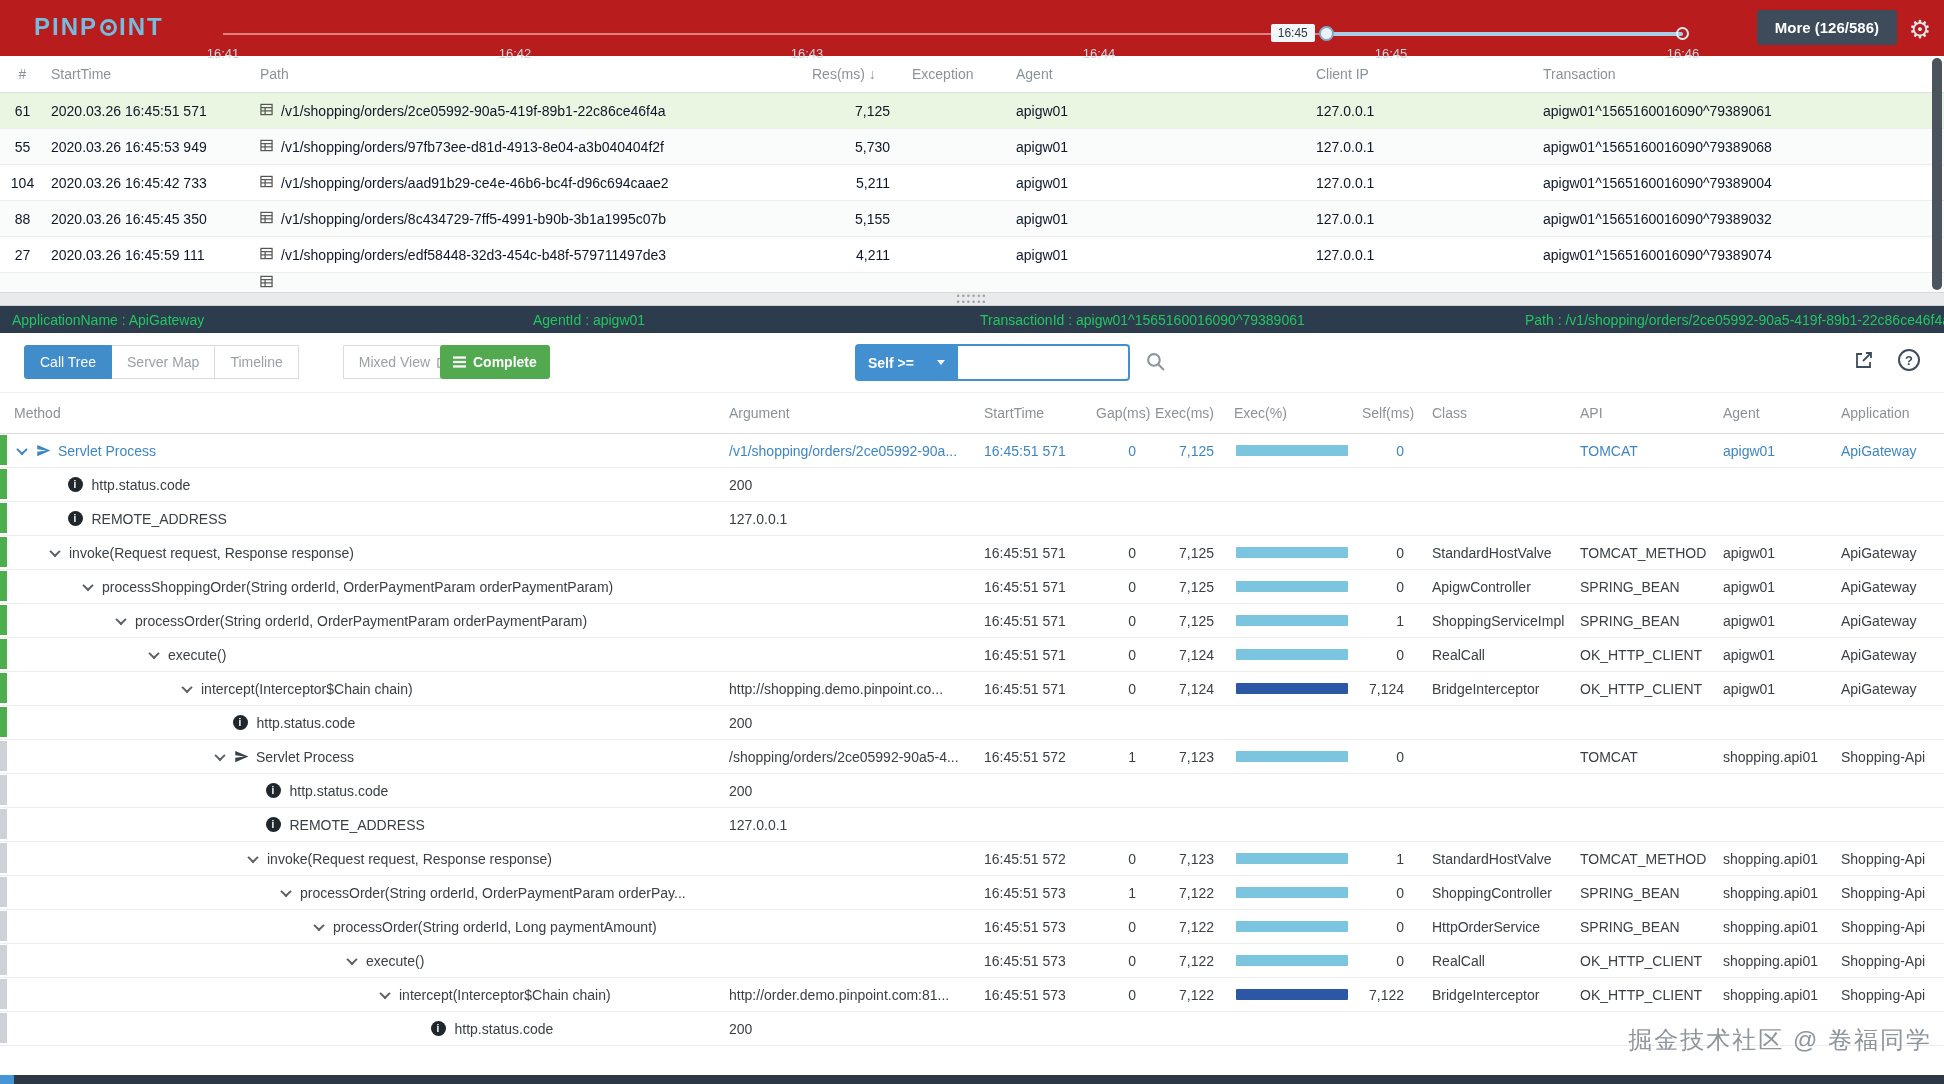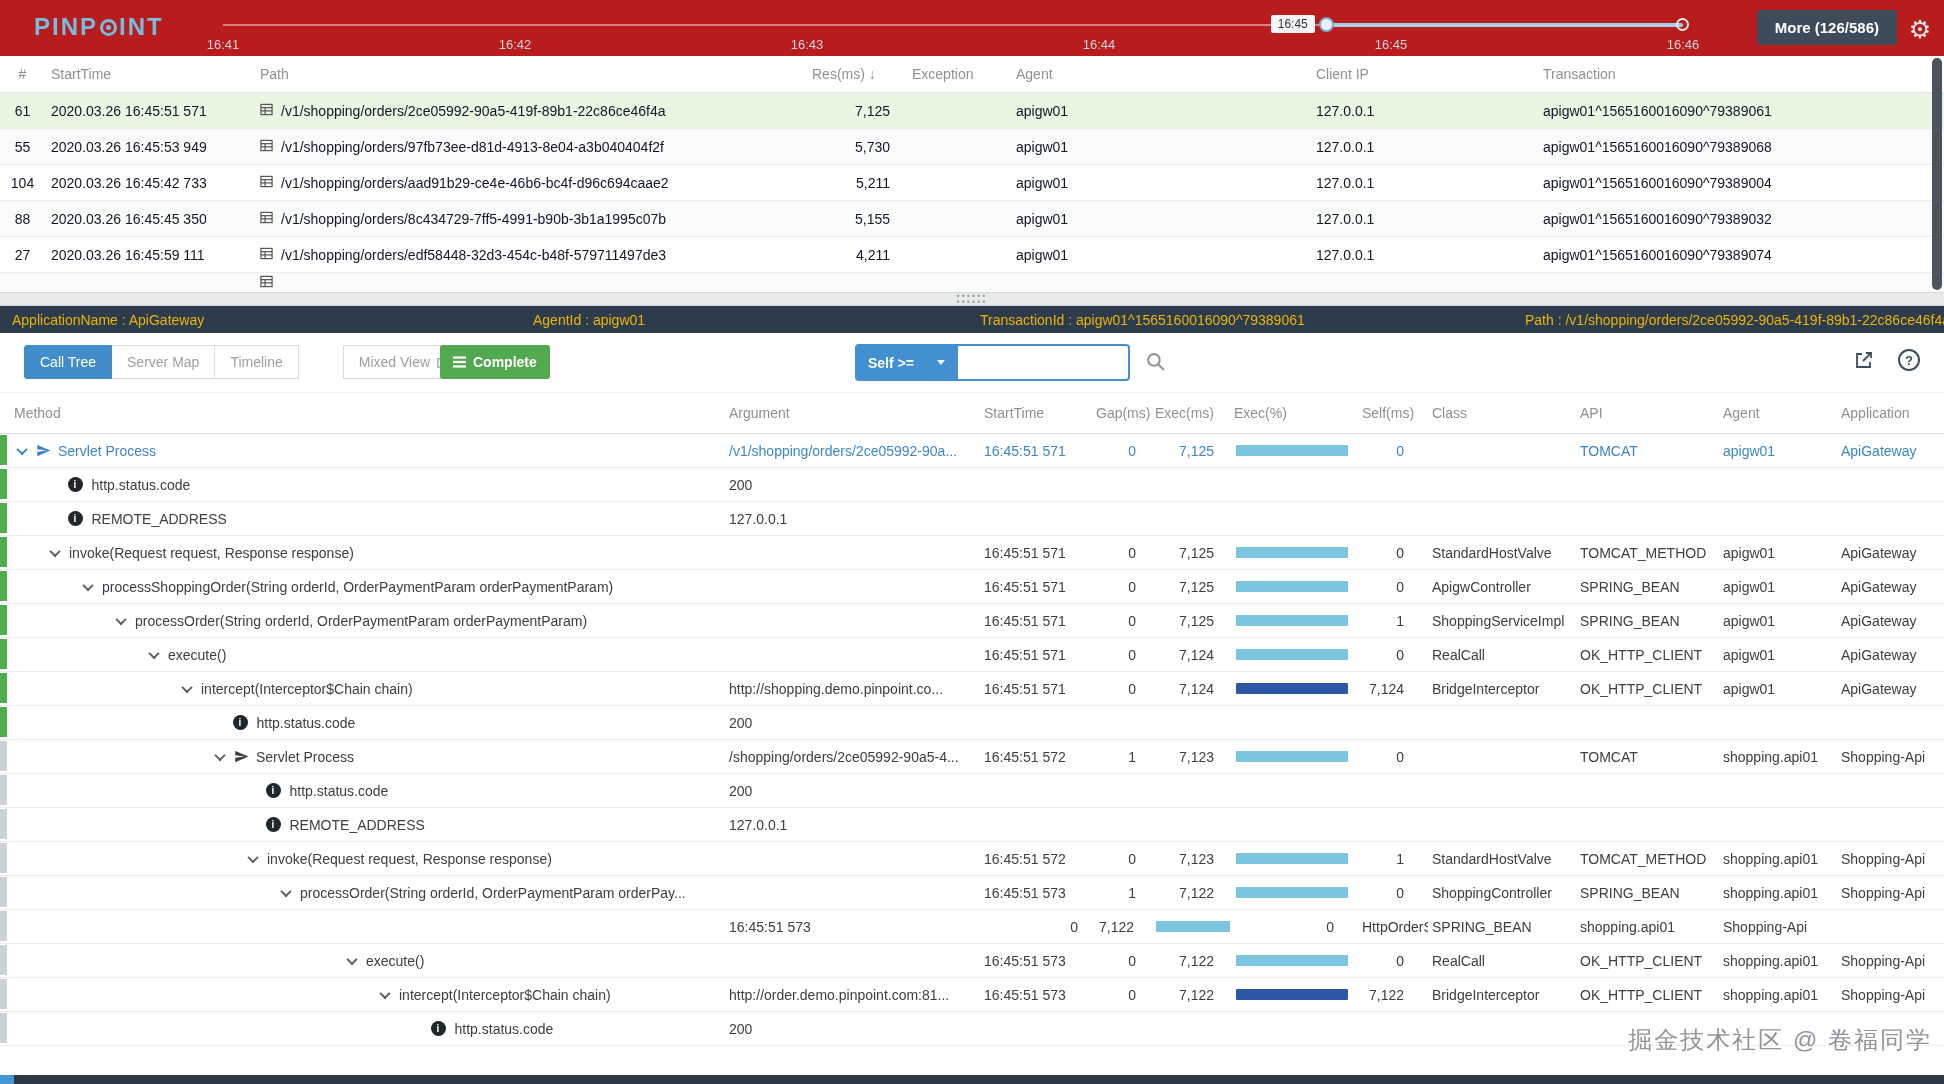--- a/index.html
+++ b/index.html
@@ -12,21 +12,21 @@
   }
 
   
   .app-header { height:56px; background:#b91c1c; position:relative; }
   .logo { position:absolute; left:34px; top:13px; display:flex; align-items:center;
           font-size:24px; font-weight:bold; color:#75bcdf; letter-spacing:2px; cursor:pointer; }
   .logo-o { display:inline-block; width:17px; height:17px; border:3px solid #75bcdf; border-radius:50%;
             margin:0 2px; position:relative; }
   .logo-dot { position:absolute; left:3px; top:3px; width:5px; height:5px; border-radius:50%; background:#75bcdf; }
 
-  .timeline { position:absolute; left:223px; width:1460px; top:0; height:56px; }
+  .timeline { position:absolute; left:223px; width:1460px; top:9px; height:56px; }
   .tl-line { position:absolute; top:24px; left:0; right:0; height:2px; background:rgba(255,255,255,.45); }
   .tl-range { position:absolute; top:23px; right:0; height:4px; background:#a9cfe6; border-radius:2px; }
   .tl-handle { position:absolute; top:17px; width:15px; height:15px; margin-left:-8px; border-radius:50%;
                background:#eaf2f8; border:2px solid #7fa9cb; cursor:pointer; }
   .tl-end { position:absolute; top:18px; right:-6px; width:13px; height:13px; border-radius:50%;
             border:2px solid #e9eff4; background:transparent; cursor:pointer; }
   .tl-tooltip { position:absolute; top:15px; margin-left:-56px; background:#f2f6f8; color:#2d3a44;
                 font-size:12px; padding:2px 7px; border-radius:2px; white-space:nowrap; }
   .tl-ticks { position:absolute; left:0; right:0; bottom:3px; height:16px; }
   .tick { position:absolute; transform:translateX(-50%); font-size:13px; color:#ccd5dc;text-align:right; }
@@ -56,21 +56,21 @@
 
   .txn-scrollbar { position:absolute; right:2px; top:58px; width:10px; height:232px;
                    background:#4b545c; border-radius:5px; cursor:pointer; }
 
   
   .splitter { height:14px; background:#e9eaeb; border-top:1px solid #d8d9da; border-bottom:1px solid #cfd0d1;
               display:flex; align-items:center; justify-content:center; cursor:row-resize; }
   .grip { color:#9aa3aa; font-size:9px; letter-spacing:2px; line-height:6px; }
 
   
-  .detail-bar { height:27px; background:#2d3c4d; color:#eab308; font-size:14px; display:grid;
+  .detail-bar { height:27px; background:#2d3c4d; color:#22c55e; font-size:14px; display:grid;
                 grid-template-columns:521px 447px 545px 1fr; align-items:center; padding-left:12px; }
   .detail-bar span { white-space:nowrap; overflow:hidden; }
 
   
   .toolbar { height:59px; position:relative; background:#fff; }
   .tab-group { position:absolute; left:24px; top:12px; display:flex; height:34px; }
   .tab { display:flex; align-items:center; gap:6px; padding:0 15px; font-size:14px; color:#9aa1a7;
          background:#fff; border:1px solid #d9dde0; margin-left:-1px; cursor:pointer; font-family:inherit; }
   .tab:first-child { margin-left:0; border-radius:3px 0 0 3px; }
   .tab:last-child { border-radius:0 3px 3px 0;margin-left:44px; }
@@ -643,20 +643,24 @@
         </div>
       </div>
       <div class="cell right self">0</div>
       <div class="cell">ShoppingController</div>
       <div class="cell">SPRING_BEAN</div>
       <div class="cell">shopping.api01</div>
       <div class="cell">Shopping-Api</div>
     </div>
     <div class="tree-row">
       <span class="gutter" style="background:#ccd2d7"></span>
+      <div class="cell method" style="padding-left:315px">
+        <span class="chev"></span>
+        <span>processOrder(String orderId, Long paymentAmount)</span>
+      </div>
       <div class="cell"></div>
       <div class="cell">16:45:51 573</div>
       <div class="cell right gap">0</div>
       <div class="cell right exec">7,122</div>
       <div class="cell">
         <div class="bar-track">
           <div class="bar" style="width:100.0%;background:#7cc5de"></div>
         </div>
       </div>
       <div class="cell right self">0</div>

